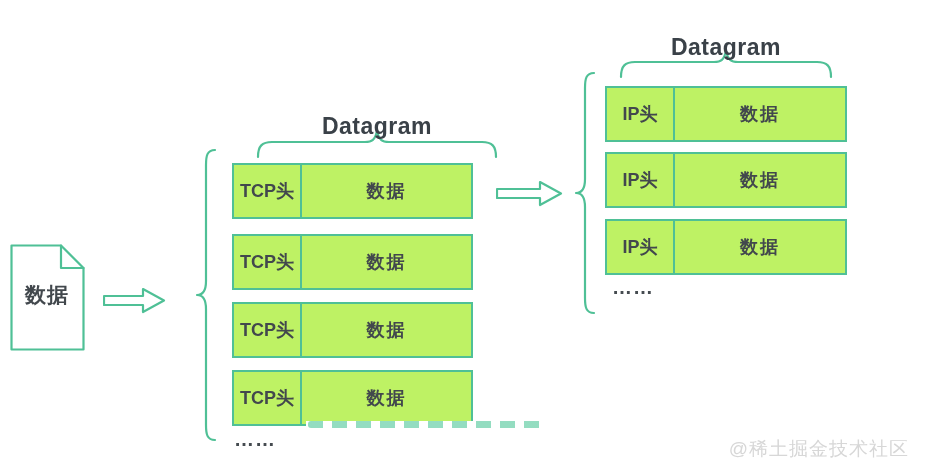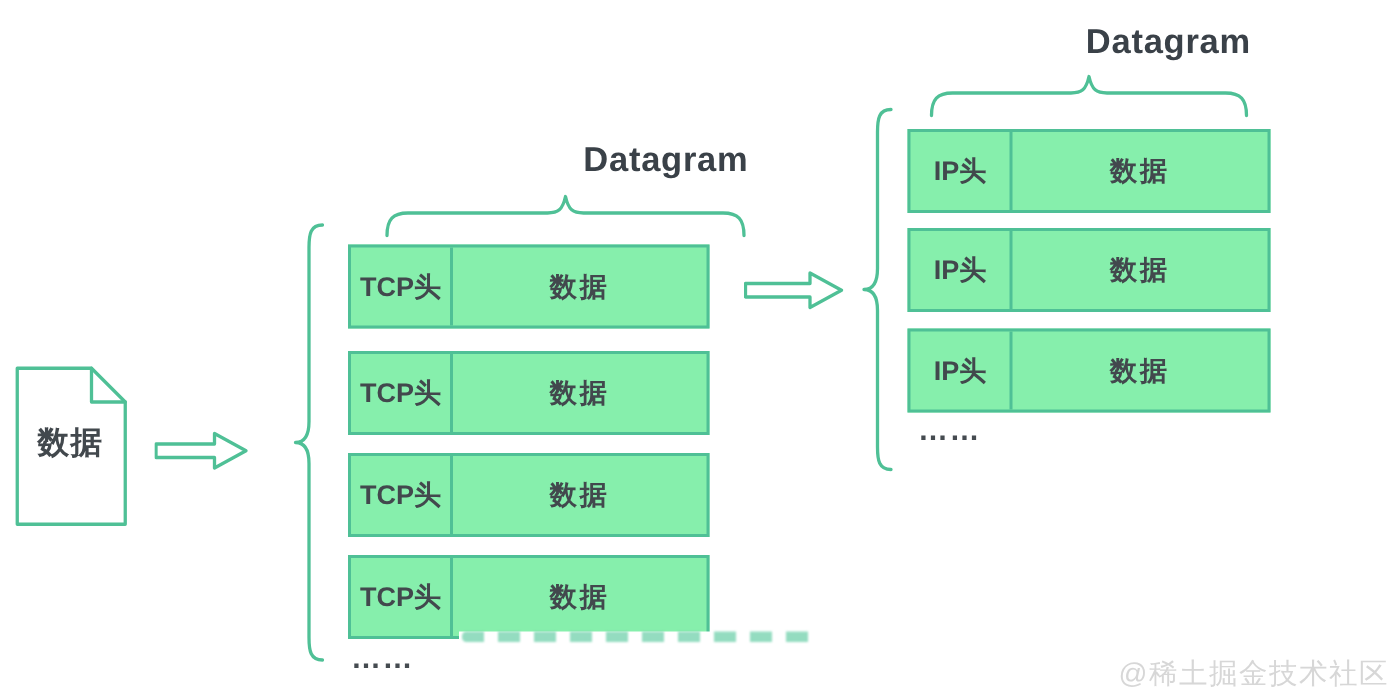--- a/index.html
+++ b/index.html
@@ -3,44 +3,44 @@
 <meta charset="utf-8">
 <style>
   html,body{margin:0;padding:0;background:#ffffff;}
   .stage{
     position:relative;width:928px;height:464px;background:#ffffff;overflow:hidden;
     font-family:"Liberation Sans","DejaVu Sans",sans-serif;color:#3f464b;
   }
   .abs{position:absolute;}
   svg{display:block;}
   .title{
-    font-size:23px;font-weight:700;color:#3a4148;text-align:right;letter-spacing:.5px;
+    font-size:23px;font-weight:700;color:#3a4148;text-align:center;letter-spacing:.5px;margin-top:20px;
   }
   .row{
     position:absolute;display:flex;box-sizing:border-box;
-    border:2px solid #4fc096;background:#86efac;
+    border:2px solid #4fc096;background:#bef264;
   }
   .row .hdr{
     width:68px;flex:0 0 68px;box-sizing:border-box;border-right:2px solid #4fc096;
     display:flex;align-items:center;justify-content:center;
     font-size:18px;font-weight:600;color:#42484d;
   }
   .row .bdy{
     flex:1;display:flex;align-items:center;justify-content:center;
     font-size:18px;font-weight:600;color:#42484d;letter-spacing:2px;
   }
   .doc-label{
     position:absolute;left:10px;top:281px;width:74px;text-align:center;
     font-size:21px;font-weight:600;color:#42484d;letter-spacing:1px;
   }
   .ellipsis{
     position:absolute;font-size:20px;font-weight:700;color:#454b50;letter-spacing:1px;line-height:18px;
   }
   .watermark{
-    position:absolute;right:2px;top:436px;font-size:19px;color:#d7d7d7;letter-spacing:1px;
+    position:absolute;right:19px;top:436px;font-size:19px;color:#d7d7d7;letter-spacing:1px;
   }
   .fade-overlay{position:absolute;left:306px;top:417px;width:240px;height:12px;z-index:5;}
   .fade-overlay .mask{position:absolute;left:0;top:4px;right:6px;height:8px;background:#ffffff;}
   .fade-overlay .dashes{
     position:absolute;left:2px;top:4px;right:0;height:7px;
     background:repeating-linear-gradient(90deg,rgba(121,212,177,.8) 0 15px,rgba(255,255,255,0) 15px 24px);
     filter:blur(.7px);border-radius:3px;
   }
   .stroke{stroke:#4fc096;fill:none;stroke-width:2.2;stroke-linecap:round;stroke-linejoin:round;}
   .fillwhite{fill:#ffffff;}

